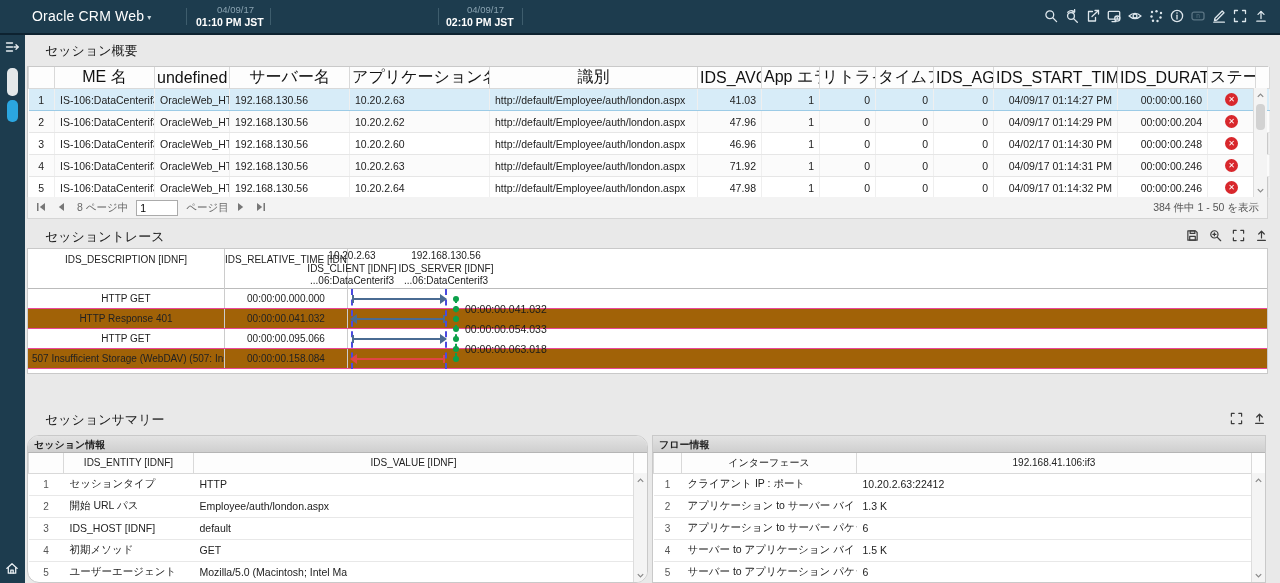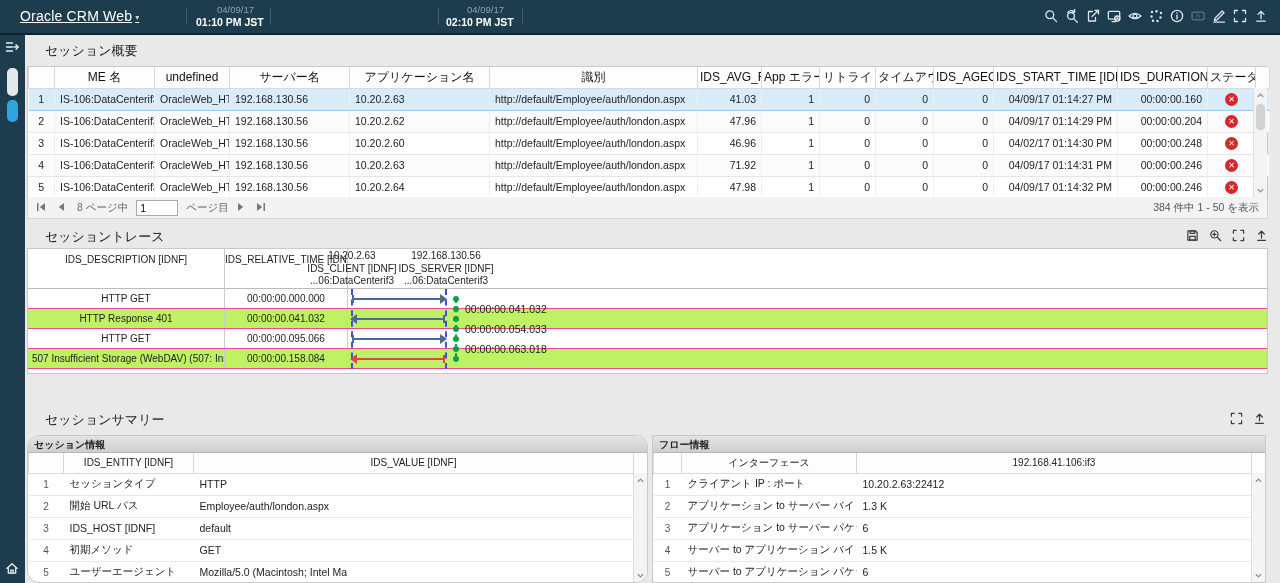--- a/index.html
+++ b/index.html
@@ -2,21 +2,21 @@
 <html style="--header-bg: #1d3c4e; --accent: #2ba6e0; --sel-row: #d7ecf8; --error: #d8272c; --arrow-blue: #4a6b92; --arrow-red: #e04545; --lifeline: #4a4ae0; --tl-green: #0ba04a;"><head>
 <meta charset="utf-8">
 <style>
   * { box-sizing: border-box; margin:0; padding:0; }
   html,body { width:1280px; height:583px; overflow:hidden; }
   body { font-family:"Liberation Sans","DejaVu Sans",sans-serif; font-size:11px; color:#222; background:#e9e9e9; position:relative; }
 
   
   .top-header { position:absolute; top:0; left:0; width:1280px; height:35px;
     background:var(--header-bg,#1d3c4e); border-bottom:2px solid #0d2230; color:#fff; }
-  .app-title-wrap { position:absolute; left:20px; top:8px; cursor:pointer;text-decoration:underline; }
+  .app-title-wrap { position:absolute; left:32px; top:8px; cursor:pointer; }
   .app-title { font-size:14px; letter-spacing:.2px; }
   .caret { font-size:8px; color:#c8d4da; margin-left:3px; vertical-align:1px; }
   .hsep { position:absolute; top:8px; width:1px; height:17px; background:#3e5d6d; }
   .time-block { position:absolute; top:4px; width:58px; text-align:right; line-height:1.25; cursor:pointer; }
   .time-date { color:#8aa3b1; font-size:9.5px; }
   .time-value { color:#fff; font-size:10.5px; font-weight:bold; white-space:nowrap; }
   .top-icons { position:absolute; right:12px; top:9px; display:flex; gap:7px; align-items:center; color:#dde6ec; }
   .icon { display:inline-block; width:14px; height:14px; line-height:0; cursor:pointer; }
   .icon svg { width:100%; height:100%; }
   .top-icons .icon[data-name="n-badge-icon"] { color:#5b7584; }
@@ -32,21 +32,21 @@
   
   .main { position:absolute; left:25px; top:35px; width:1255px; height:548px; }
   .section-title { position:absolute; left:20px; font-size:13px; color:#222; }
   .panel-toolbar { position:absolute; display:flex; gap:10px; color:#3c3c3c; }
   .panel-toolbar .icon { width:13px; height:13px; }
 
   
   .ov-wrap { position:absolute; left:2px; top:31px; width:1241px; background:#fff; border:1px solid #c9c9c9; }
   table { border-collapse:collapse; table-layout:fixed; }
   .ov-table { width:1239px; }
-  .ov-table th { font-weight:normal; font-size:12px; color:#111; height:21px;
+  .ov-table th { font-weight:normal; font-size:16px; color:#111; height:21px;
     border:1px solid #d9d9d9; border-top:none; background:#fdfdfd; text-align:center;
     white-space:nowrap; overflow:hidden; padding:0 2px; cursor:pointer; }
   .ov-table td { height:22px; border-bottom:1px solid #e6e6e6; border-right:1px solid #efefef;
     padding:0 5px; white-space:nowrap; overflow:hidden; font-size:10.5px; }
   .ov-table tr.alt td { background:#fbfbfb; }
   .ov-table tr.selected td { background:var(--sel-row,#d7ecf8); border-bottom:1px solid #9ccbe6; }
   .al-l { text-align:left; } .al-r { text-align:right; } .al-c { text-align:center; }
   .err-badge { display:inline-block; width:13px; height:13px; border-radius:50%;
     background:var(--error,#d8272c); color:#fff; font-size:8px; font-weight:bold;
     line-height:13px; text-align:center; vertical-align:middle; }
@@ -71,21 +71,21 @@
   
   .trace-wrap { position:absolute; left:2px; top:213px; width:1241px; height:126px;
     background:#fff; border:1px solid #c9c9c9; overflow:hidden; }
   .trace-head { position:relative; height:40px; border-bottom:1px solid #bbb; font-size:10px; }
   .th-desc, .th-time { position:absolute; top:0; height:45px; padding-top:5px; text-align:center;
     border-right:1px solid #ccc; white-space:nowrap; overflow:hidden; }
   .th-desc { left:0; width:197px; } .th-time { left:197px; width:123px; }
   .endpoint { position:absolute; top:1px; width:112px; text-align:center; font-size:10px; line-height:12.5px; white-space:nowrap; }
   .trace-rows { position:relative; }
   .trace-row { display:flex; height:20px; line-height:19px; font-size:10px; border-bottom:1px solid #ec4899;text-align:center; }
-  .trace-row.alt { background:#bef264; }
+  .trace-row.alt { background:#a16207; }
   .tr-desc { width:197px; padding:0 4px; border-right:1px solid #ccc; white-space:nowrap; overflow:hidden; }
   .tr-time { width:123px; padding:0 6px; border-right:1px solid #ccc; white-space:nowrap; overflow:hidden; }
   .trace-diagram { position:absolute; left:0; top:40px; width:100%; height:80px; pointer-events:none; }
   .lifeline { position:absolute; top:0; height:80px; width:0; border-left:2px dashed var(--lifeline,#4a4ae0); }
   .greenline { position:absolute; left:427px; top:8px; height:62px; width:0; border-left:2px dashed var(--tl-green,#0ba04a); }
   .gdot { position:absolute; left:425px; width:6px; height:6px; border-radius:50%; background:var(--tl-green,#0ba04a); }
   .arrow { position:absolute; left:324px; width:93px; height:0; border-top:2px solid var(--arrow-blue,#4a6b92); }
   .arrow::before { content:''; position:absolute; width:2px; height:8px; top:-5px; background:var(--arrow-blue,#4a6b92); }
   .arrow.right::before { left:0; } .arrow.left::before { right:0; }
   .arrow.right::after { content:''; position:absolute; right:-2px; top:-6px;

